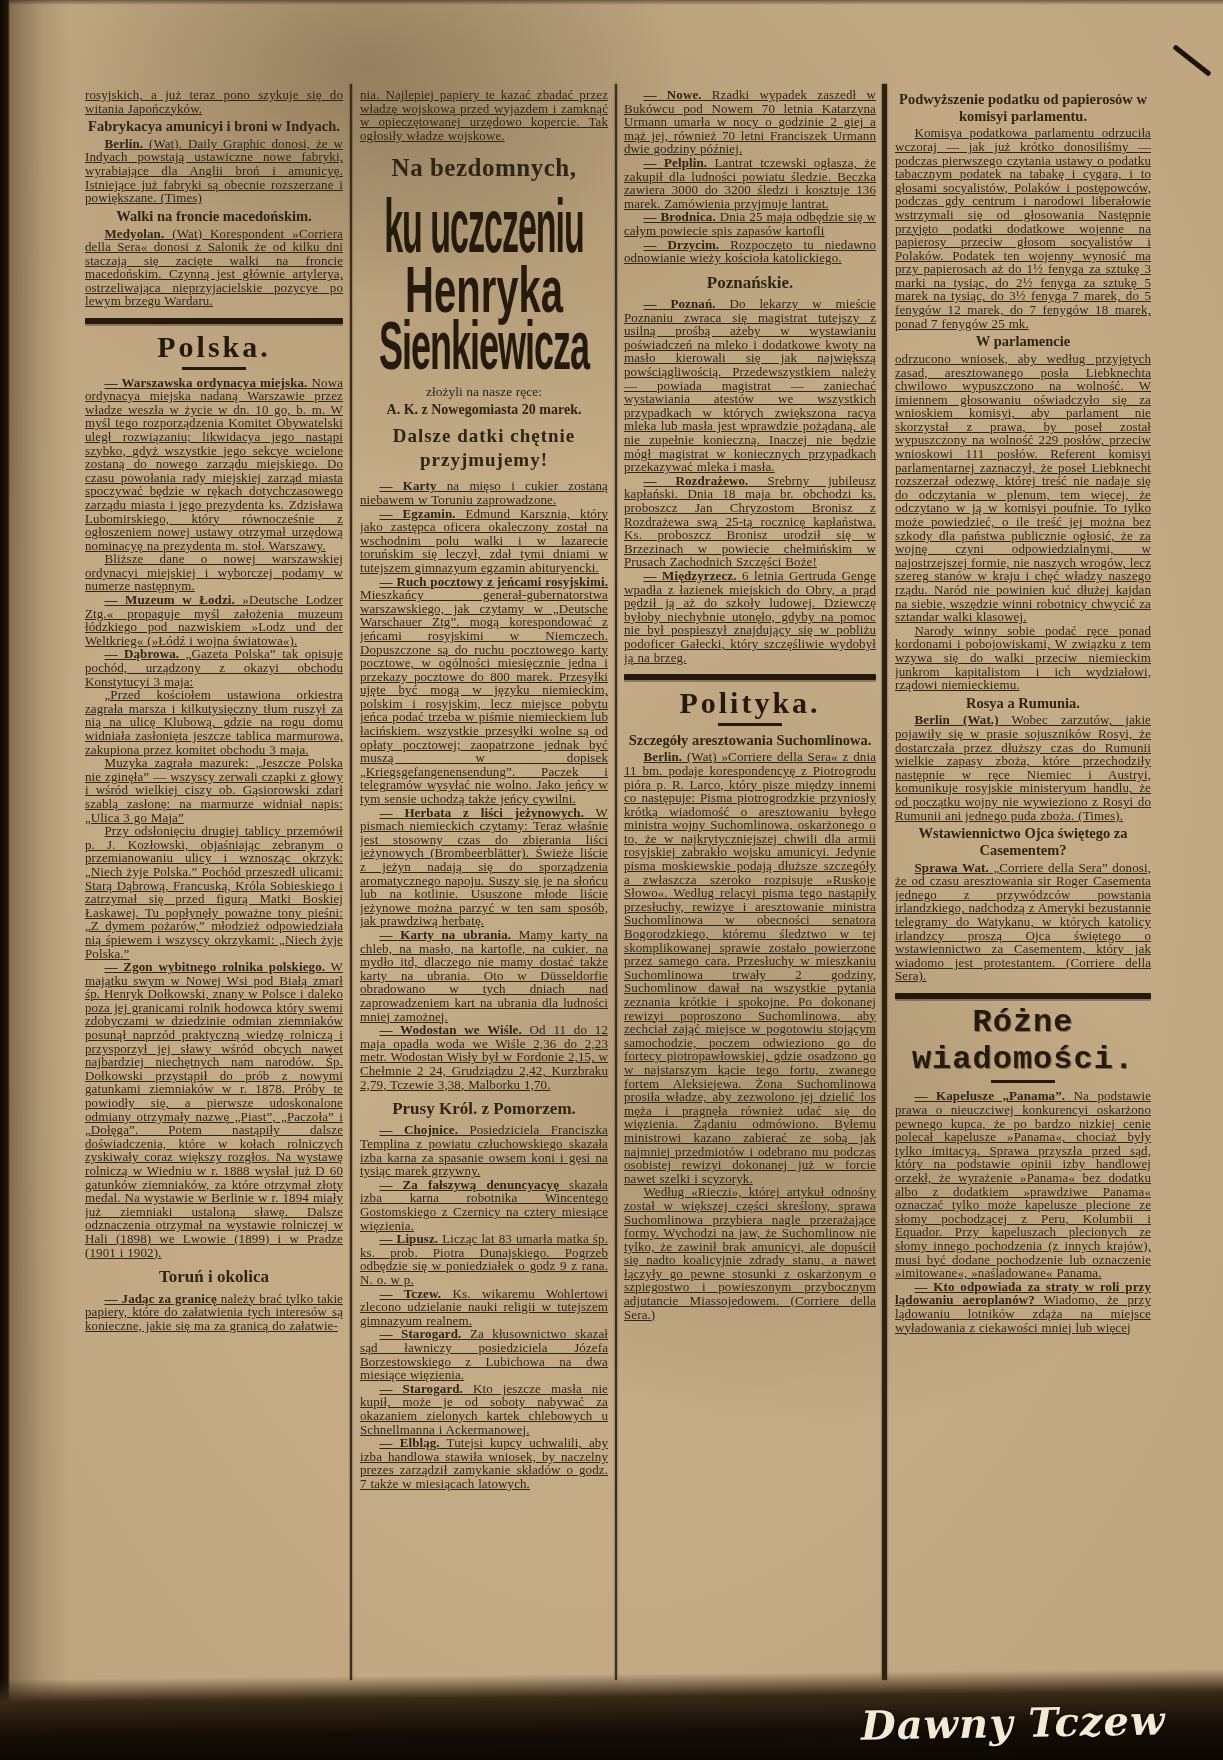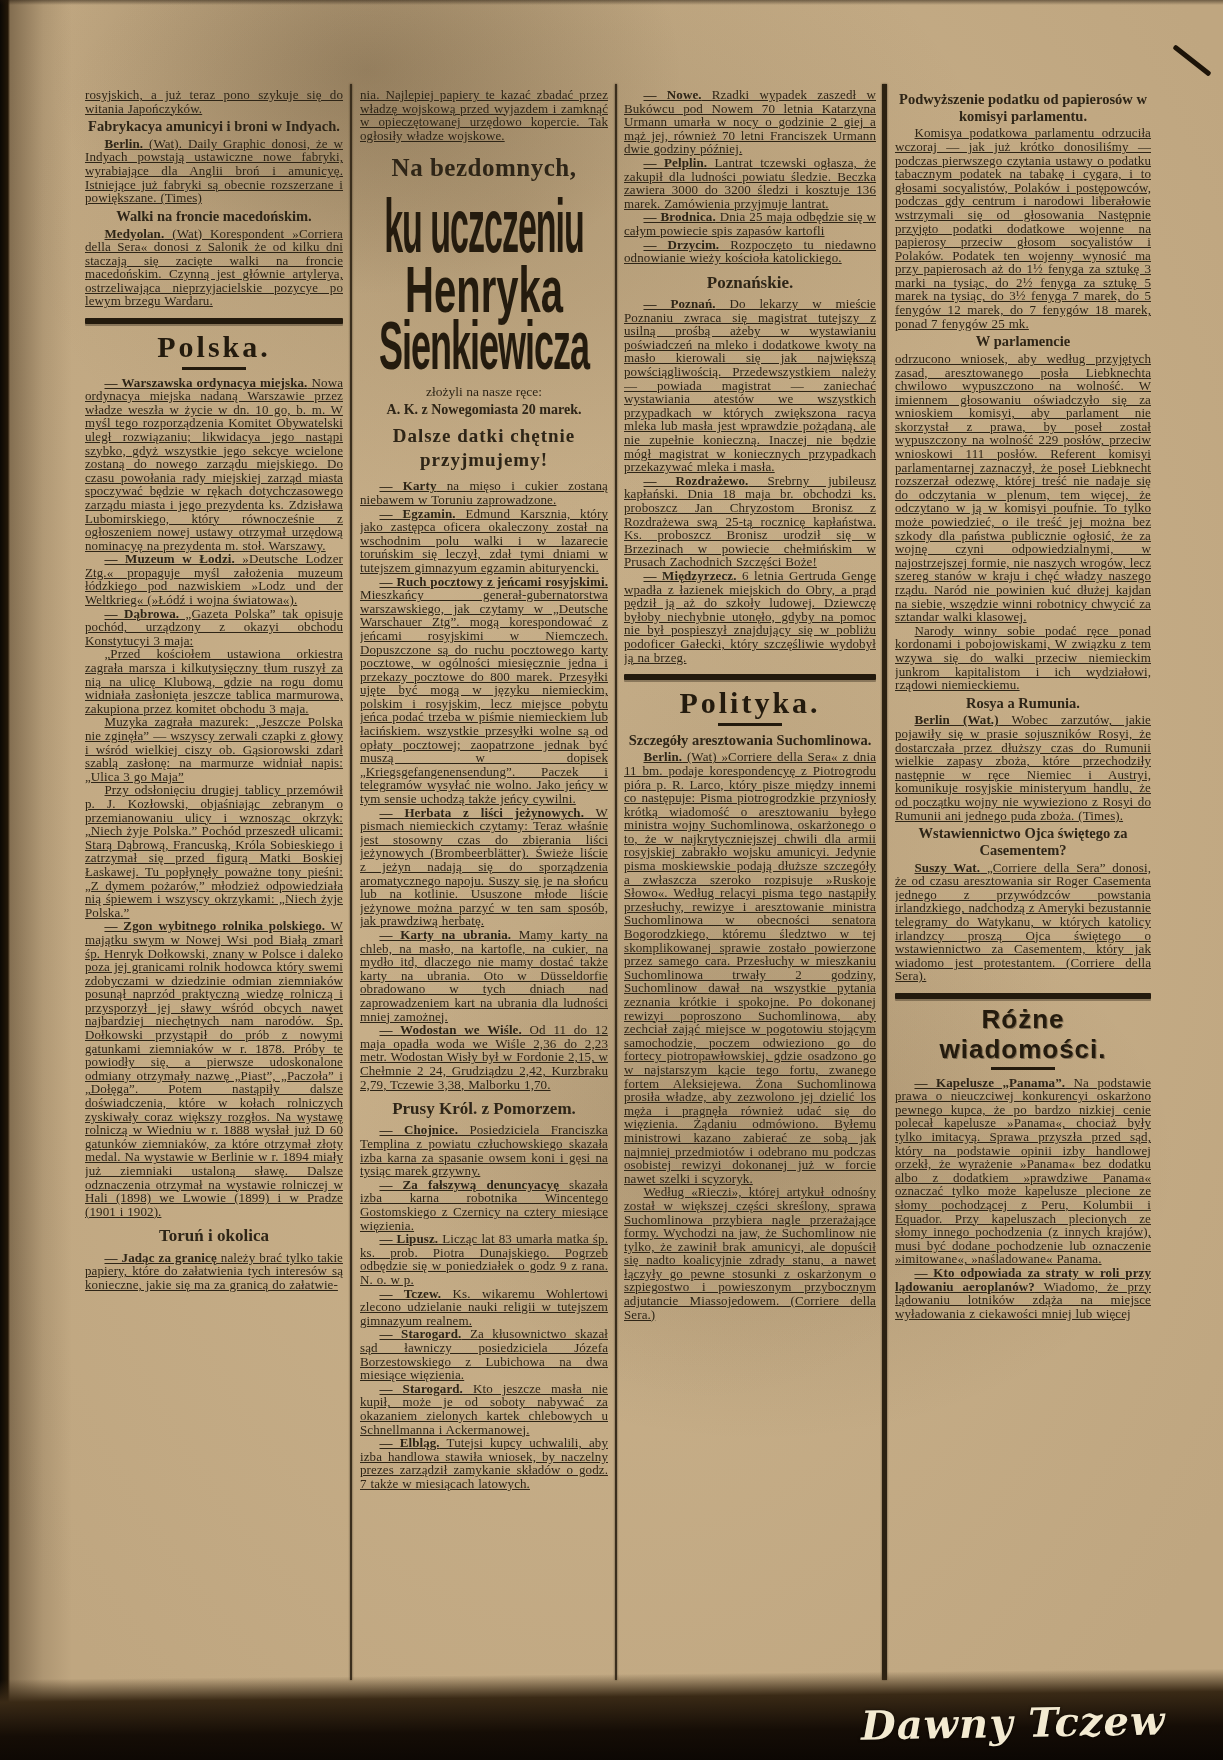--- a/index.html
+++ b/index.html
@@ -41,21 +41,21 @@
      word-spacing:.5px;letter-spacing:.1px;text-decoration:underline;}
   .p.noindent{text-indent:0;}
   .lead{font-weight:bold;}
   .h3{font-size:14.5px;font-weight:bold;text-align:center;margin:3px 0 2px;line-height:1.15;}
   .h2{font-size:17px;font-weight:bold;text-align:center;margin:8px 0 4px;line-height:1.2;}
   .section{margin:10px 0 6px;}
   .section .bar{height:6px;background:#231a0d;margin-bottom:3px;
     box-shadow:0 2px 0 rgba(35,26,13,.35);border-radius:1px;}
   .section .title{font-size:30px;font-weight:bold;text-align:center;
     letter-spacing:3px;line-height:1.15;margin:6px 0 2px;color:#241b0e;}
-  .section.grunge .title{font-family:Liberation Sans, sans-serif;font-size:26px;letter-spacing:1px;
+  .section.grunge .title{font-family:Liberation Mono, monospace;font-size:32px;letter-spacing:1px;
     text-shadow:1px 1px 0 rgba(35,26,13,.4);}
   .section .dash{width:64px;height:3px;background:#231a0d;margin:2px auto 4px;}
   .display1{font-size:25px;font-weight:bold;text-align:center;margin:12px 0 6px;
     letter-spacing:.5px;line-height:1.1;}
   .dline{display:block;text-align:center;font-family:"Liberation Sans",sans-serif;
     font-weight:bold;line-height:1;color:#241b0e;white-space:nowrap;}
   .display2{font-size:34px;transform:scaleY(2.25);margin:26px 0 28px;letter-spacing:-1px;}
   .display3{font-size:40px;transform:scaleY(1.6);margin:16px 0 18px;}
   .display4{font-size:36px;transform:scaleY(1.9);margin:18px 0 20px;letter-spacing:-1px;}
   .center-sm{font-size:13.5px;text-align:center;margin:2px 0;text-indent:0;}
@@ -81,20 +81,21 @@
       <div class="h3">Fabrykacya amunicyi i broni w Indyach.</div>
       <p class="p"><span class="lead">Berlin.</span> (Wat). Daily Graphic donosi, że w Indyach powstają ustawiczne nowe fabryki, wyrabiające dla Anglii broń i amunicyę. Istniejące już fabryki są obecnie rozszerzane i powiększane. (Times)</p>
       <div class="h3">Walki na froncie macedońskim.</div>
       <p class="p"><span class="lead">Medyolan.</span> (Wat) Korespondent »Corriera della Sera« donosi z Salonik że od kilku dni staczają się zacięte walki na froncie macedońskim. Czynną jest głównie artylerya, ostrzeliwająca nieprzyjacielskie pozycye po lewym brzegu Wardaru.</p>
       <div class="section">
         <div class="bar"></div>
         <div class="title">Polska.</div>
         <div class="dash"></div>
       </div>
       <p class="p"><span class="lead">— Warszawska ordynacya miejska.</span> Nowa ordynacya miejska nadaną Warszawie przez władze weszła w życie w dn. 10 go, b. m. W myśl tego rozporządzenia Komitet Obywatelski uległ rozwiązaniu; likwidacya jego nastąpi szybko, gdyż wszystkie jego sekcye wcielone zostaną do nowego zarządu miejskiego. Do czasu powołania rady miejskiej zarząd miasta spoczywać będzie w rękach dotychczasowego zarządu miasta i jego prezydenta ks. Zdzisława Lubomirskiego, który równocześnie z ogłoszeniem nowej ustawy otrzymał urzędową nominacyę na prezydenta m. stoł. Warszawy.</p>
+      <p class="p">Bliższe dane o nowej warszawskiej ordynacyi miejskiej i wyborczej podamy w numerze następnym.</p>
       <p class="p"><span class="lead">— Muzeum w Łodzi.</span> »Deutsche Lodzer Ztg.« propaguje myśl założenia muzeum łódzkiego pod nazwiskiem »Lodz und der Weltkrieg« (»Łódź i wojna światowa«).</p>
       <p class="p"><span class="lead">— Dąbrowa.</span> „Gazeta Polska” tak opisuje pochód, urządzony z okazyi obchodu Konstytucyi 3 maja:</p>
       <p class="p">„Przed kościołem ustawiona orkiestra zagrała marsza i kilkutysięczny tłum ruszył za nią na ulicę Klubową, gdzie na rogu domu widniała zasłonięta jeszcze tablica marmurowa, zakupiona przez komitet obchodu 3 maja.</p>
       <p class="p">Muzyka zagrała mazurek: „Jeszcze Polska nie zginęła” — wszyscy zerwali czapki z głowy i wśród wielkiej ciszy ob. Gąsiorowski zdarł szablą zasłonę: na marmurze widniał napis: „Ulica 3 go Maja”</p>
       <p class="p">Przy odsłonięciu drugiej tablicy przemówił p. J. Kozłowski, objaśniając zebranym o przemianowaniu ulicy i wznosząc okrzyk: „Niech żyje Polska.” Pochód przeszedł ulicami: Starą Dąbrową, Francuską, Króla Sobieskiego i zatrzymał się przed figurą Matki Boskiej Łaskawej. Tu popłynęły poważne tony pieśni: „Z dymem pożarów,” młodzież odpowiedziała nią śpiewem i wszyscy okrzykami: „Niech żyje Polska.”</p>
       <p class="p"><span class="lead">— Zgon wybitnego rolnika polskiego.</span> W majątku swym w Nowej Wsi pod Białą zmarł śp. Henryk Dołkowski, znany w Polsce i daleko poza jej granicami rolnik hodowca który swemi zdobyczami w dziedzinie odmian ziemniaków posunął naprzód praktyczną wiedzę rolniczą i przysporzył jej sławy wśród obcych nawet najbardziej niechętnych nam narodów. Śp. Dołkowski przystąpił do prób z nowymi gatunkami ziemniaków w r. 1878. Próby te powiodły się, a pierwsze udoskonalone odmiany otrzymały nazwę „Piast”, „Paczoła” i „Dołęga”. Potem nastąpiły dalsze doświadczenia, które w kołach rolniczych zyskiwały coraz większy rozgłos. Na wystawę rolniczą w Wiedniu w r. 1888 wysłał już D 60 gatunków ziemniaków, za które otrzymał złoty medal. Na wystawie w Berlinie w r. 1894 miały już ziemniaki ustaloną sławę. Dalsze odznaczenia otrzymał na wystawie rolniczej w Hali (1898) we Lwowie (1899) i w Pradze (1901 i 1902).</p>
       <div class="h2">Toruń i okolica</div>
       <p class="p"><span class="lead">— Jadąc za granicę</span> należy brać tylko takie papiery, które do załatwienia tych interesów są konieczne, jakie się ma za granicą do załatwie-</p>
     </section>
   <section class="col col-2">
@@ -141,21 +142,21 @@
     </section>
   <section class="col col-4">
       <div class="h3">Podwyższenie podatku od papierosów w komisyi parlamentu.</div>
       <p class="p">Komisya podatkowa parlamentu odrzuciła wczoraj — jak już krótko donosiliśmy — podczas pierwszego czytania ustawy o podatku tabacznym podatek na tabakę i cygara, i to głosami socyalistów, Polaków i postępowców, podczas gdy centrum i narodowi liberałowie wstrzymali się od głosowania Następnie przyjęto podatki dodatkowe wojenne na papierosy przeciw głosom socyalistów i Polaków. Podatek ten wojenny wynosić ma przy papierosach aż do 1½ fenyga za sztukę 3 marki na tysiąc, do 2½ fenyga za sztukę 5 marek na tysiąc, do 3½ fenyga 7 marek, do 5 fenygów 12 marek, do 7 fenygów 18 marek, ponad 7 fenygów 25 mk.</p>
       <div class="h3">W parlamencie</div>
       <p class="p noindent">odrzucono wniosek, aby według przyjętych zasad, aresztowanego posła Liebknechta chwilowo wypuszczono na wolność. W imiennem głosowaniu oświadczyło się za wnioskiem komisyi, aby parlament nie skorzystał z prawa, by poseł został wypuszczony na wolność 229 posłów, przeciw wnioskowi 111 posłów. Referent komisyi parlamentarnej zaznaczył, że poseł Liebknecht rozszerzał odezwę, której treść nie nadaje się do odczytania w plenum, tem więcej, że odczytano w ją w komisyi poufnie. To tylko może powiedzieć, o ile treść jej można bez szkody dla państwa publicznie ogłosić, że za wojnę czyni odpowiedzialnymi, w najostrzejszej formie, nie naszych wrogów, lecz szereg stanów w kraju i chęć władzy naszego rządu. Naród nie powinien kuć dłużej kajdan na siebie, wszędzie winni robotnicy chwycić za sztandar walki klasowej.</p>
       <p class="p">Narody winny sobie podać ręce ponad kordonami i pobojowiskami, W związku z tem wzywa się do walki przeciw niemieckim junkrom kapitalistom i ich wydziałowi, rządowi niemieckiemu.</p>
       <div class="h3">Rosya a Rumunia.</div>
       <p class="p"><span class="lead">Berlin (Wat.)</span> Wobec zarzutów, jakie pojawiły się w prasie sojuszników Rosyi, że dostarczała przez dłuższy czas do Rumunii wielkie zapasy zboża, które przechodziły następnie w ręce Niemiec i Austryi, komunikuje rosyjskie ministeryum handlu, że od początku wojny nie wywieziono z Rosyi do Rumunii ani jednego puda zboża. (Times).</p>
       <div class="h3">Wstawiennictwo Ojca świętego za Casementem?</div>
-      <p class="p"><span class="lead">Suszy Wat.</span> „Corriere della Sera” donosi, że od czasu aresztowania sir Roger Casementa jednego z przywódzców powstania irlandzkiego, nadchodzą z Ameryki bezustannie telegramy do Watykanu, w których katolicy irlandzcy proszą Ojca świętego o wstawiennictwo za Casementem, który jak wiadomo jest protestantem. (Corriere della Sera).</p>
+      <p class="p"><span class="lead">Sprawa Wat.</span> „Corriere della Sera” donosi, że od czasu aresztowania sir Roger Casementa jednego z przywódzców powstania irlandzkiego, nadchodzą z Ameryki bezustannie telegramy do Watykanu, w których katolicy irlandzcy proszą Ojca świętego o wstawiennictwo za Casementem, który jak wiadomo jest protestantem. (Corriere della Sera).</p>
       <div class="section grunge">
         <div class="bar"></div>
         <div class="title">Różne wiadomości.</div>
         <div class="dash"></div>
       </div>
       <p class="p"><span class="lead">— Kapelusze „Panama”.</span> Na podstawie prawa o nieuczciwej konkurencyi oskarżono pewnego kupca, że po bardzo nizkiej cenie polecał kapelusze »Panama«, chociaż były tylko imitacyą. Sprawa przyszła przed sąd, który na podstawie opinii izby handlowej orzekł, że wyrażenie »Panama« bez dodatku albo z dodatkiem »prawdziwe Panama« oznaczać tylko może kapelusze plecione ze słomy pochodzącej z Peru, Kolumbii i Equador. Przy kapeluszach plecionych ze słomy innego pochodzenia (z innych krajów), musi być dodane pochodzenie lub oznaczenie »imitowane«, »naśladowane« Panama.</p>
       <p class="p"><span class="lead">— Kto odpowiada za straty w roli przy lądowaniu aeroplanów?</span> Wiadomo, że przy lądowaniu lotników zdąża na miejsce wyładowania z ciekawości mniej lub więcej</p>
     </section>
 
   <div class="bottom-band"></div>

